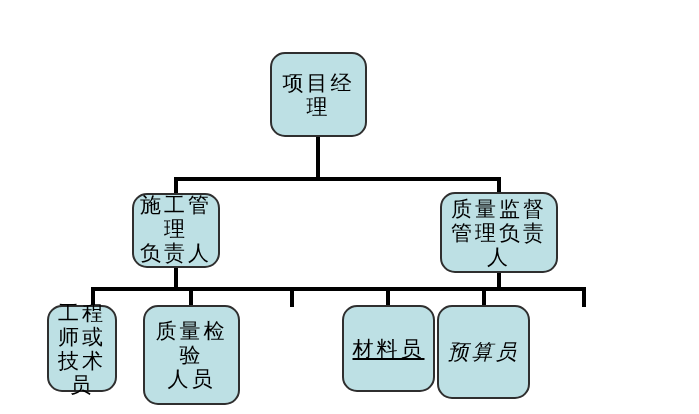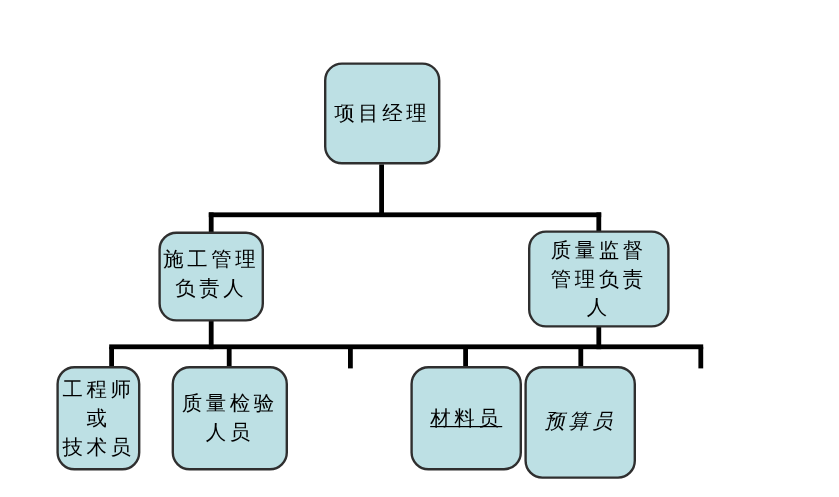--- a/index.html
+++ b/index.html
@@ -18,36 +18,36 @@
     position: absolute;
     background: var(--box-fill, #bde0e4);
     border: 2px solid var(--box-border, #2f2f2f);
     border-radius: 15px;
     display: flex;
     align-items: center;
     justify-content: center;
     text-align: center;
   }
   .lbl {
-    font-size: 17px;
+    font-size: 21px;
     line-height: 24px;
     letter-spacing: 3px;
     color: #000000;
     white-space: pre-line;
   }
   .line {
     position: absolute;
     background: var(--connector, #000000);
   }
   
   #box-root { left: 270px; top: 52px;  width: 97px; height: 85px; }
   #box-l2a  { left: 132px; top: 193px; width: 88px; height: 75px; font-family: Liberation Mono, monospace; }
   #box-l2b  { left: 440px; top: 192px; width: 118px; height: 81px; }
   #box-b1   { left: 47px;  top: 305px; width: 70px; height: 87px; }
-  #box-b2   { left: 143px; top: 305px; width: 97px; height: 87px; }
+  #box-b2   { left: 143px; top: 305px; width: 97px; height: 100px; }
   #box-b3   { left: 246px; top: 305px; width: 92px; height: 87px; }
   #box-b4   { left: 342px; top: 305px; width: 93px; height: 87px; text-decoration: underline; }
   #box-b5   { left: 437px; top: 305px; width: 93px; height: 94px; font-style: italic; }
   #box-b6   { left: 537px; top: 305px; width: 93px; height: 87px; }
 </style>
 </head>
 <body>
 
 <div id="canvas">
 

